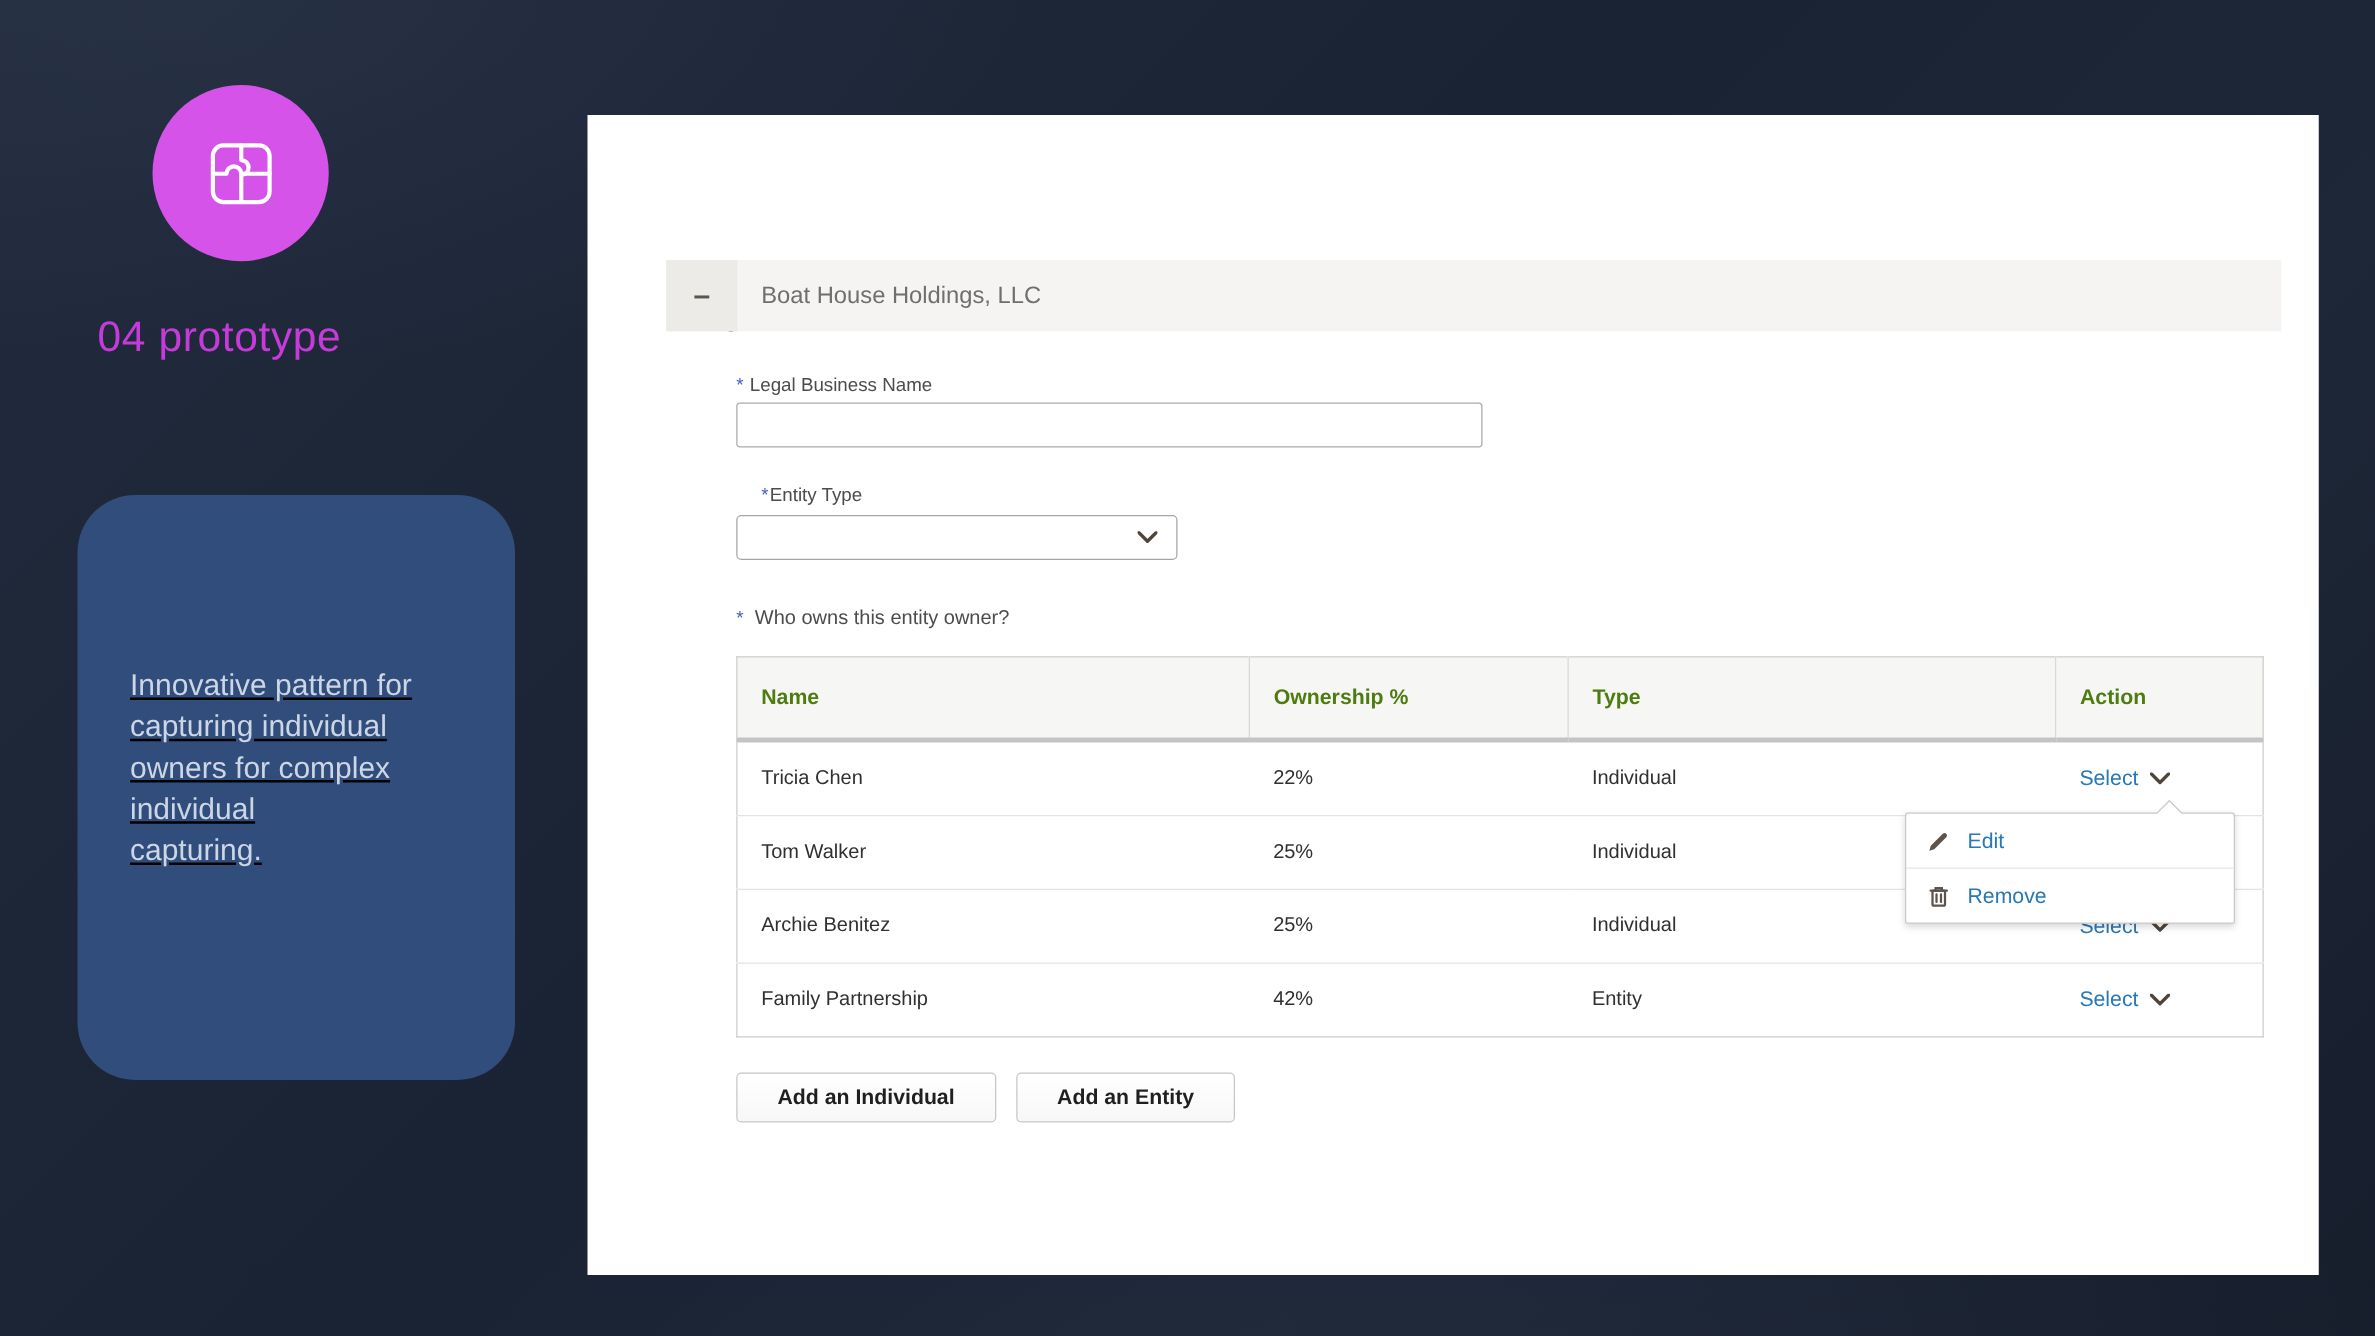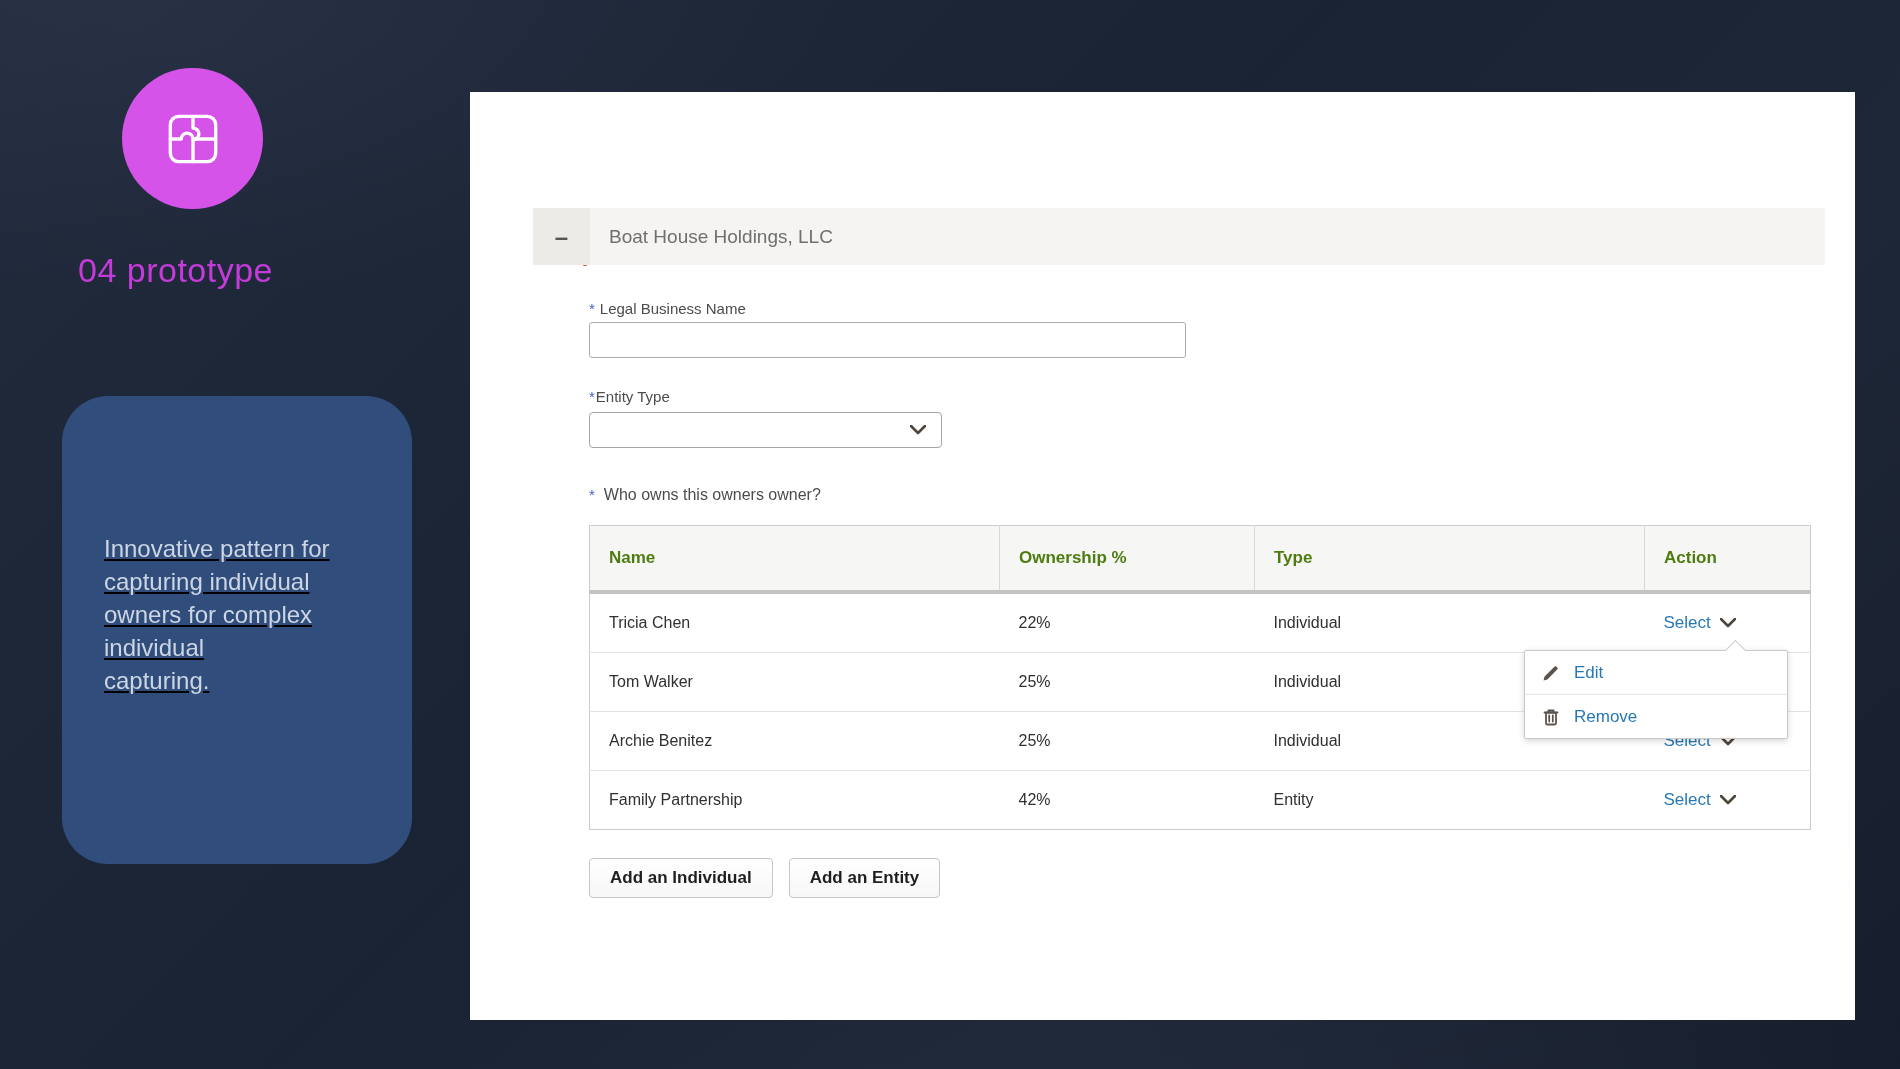--- a/index.html
+++ b/index.html
@@ -124,21 +124,21 @@
   .menu-item{
     height:43px;display:flex;align-items:center;gap:14px;padding:0 0 0 17px;
     cursor:pointer;font-size:17px;color:#2878b5;background:transparent;
   }
   .menu-item + .menu-item{border-top:1px solid #e6e6e6;}
   .menu-item svg{width:18px;height:18px;flex:none;}
 
   
   .btn-row{position:absolute;left:119px;top:766px;display:flex;gap:16px;}
   .btn{
-    height:40px;padding:0 20px;border:1px solid #c6c6c6;border-radius:4px;
+    height:40px;padding:0 32px;border:1px solid #c6c6c6;border-radius:4px;
     background:linear-gradient(#ffffff,#f7f7f7);
     font-family:inherit;font-size:17px;font-weight:700;color:#1f1f1f;cursor:pointer;
   }
 </style>
 </head>
 <body>
 
 <div class="stage">
 
   <div class="icon-circle">
@@ -165,31 +165,31 @@
     <div class="section-header">
       <button class="collapse-btn">–</button>
       <span class="section-name">Boat House Holdings, LLC</span>
     </div>
 
     <div class="field-label" style="top:208px;">
       <span class="req">*</span><span>Legal Business Name</span>
     </div>
     <input class="text-input" type="text" value="" style="">
 
-    <div class="field-label" style="top:296px;">
+    <div class="field-label" style="top:296px;margin-left:20px;">
       <span class="req tight">*</span><span>Entity Type</span>
     </div>
     <div class="select-box">
       <svg class="chev" viewBox="0 0 16 10" fill="none" stroke="#4f443a" stroke-width="2.6" stroke-linecap="round" stroke-linejoin="round">
           <polyline points="1,1 8,8 15,1"></polyline>
         </svg>
     </div>
 
     <div class="who-owns">
-      <span class="req">*</span><span>Who owns this owners owner?</span>
+      <span class="req">*</span><span>Who owns this entity owner?</span>
     </div>
 
     <div class="table-wrap">
       <table class="owners">
         <colgroup>
             <col class="c-name">
             <col class="c-own">
             <col class="c-type">
             <col class="c-act">
           </colgroup>

